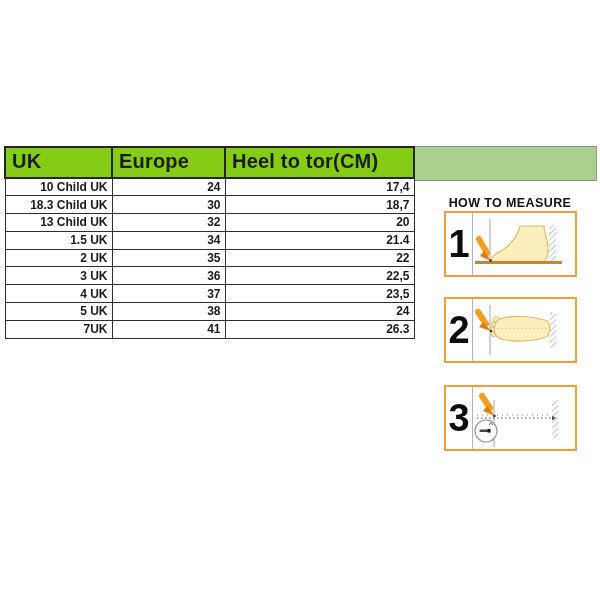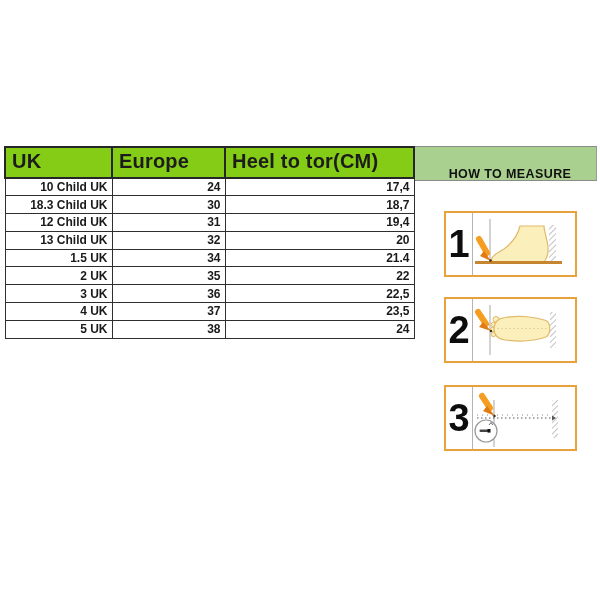--- a/index.html
+++ b/index.html
@@ -21,21 +21,21 @@
   }
   .size-table td.c-left  { text-align:right; padding-left:0; }
   .size-table td.c-right { text-align:right; }
 
   
   .green-strip { position:absolute; left:413px; top:146px; width:184px; height:35px;
                  background:#A9D08E; border-top:1px solid #8b8b8b;
                  border-bottom:1px solid #8b8b8b; border-right:1px solid #9a9a9a; }
 
   
-  .measure-title { position:absolute; left:437px; top:167px; width:146px;
+  .measure-title { position:absolute; left:437px; top:196px; width:146px;
                    text-align:center; font-size:12.5px; font-weight:700;
                    color:#111; letter-spacing:0.4px; }
 
   .mbox { position:absolute; left:444px; width:133px; height:66px;
           border:2px solid #E9A23B; background:#fff; }
   .mbox-1 { top:211px; } .mbox-2 { top:297px; } .mbox-3 { top:385px; }
 
   .mbox .num { position:absolute; left:0; top:0; width:27px; height:62px;
                border-right:1px solid #b3b3b3;
                display:flex; align-items:center; justify-content:center;
@@ -66,25 +66,20 @@
         <td class="c-left">10 Child UK</td>
         <td class="c-right">24</td>
         <td class="c-right">17,4</td>
       </tr>
       <tr>
         <td class="c-left">18.3 Child UK</td>
         <td class="c-right">30</td>
         <td class="c-right">18,7</td>
       </tr>
       <tr>
-        <td class="c-left">12 Child UK</td>
-        <td class="c-right">31</td>
-        <td class="c-right">19,4</td>
-      </tr>
-      <tr>
         <td class="c-left">13 Child UK</td>
         <td class="c-right">32</td>
         <td class="c-right">20</td>
       </tr>
       <tr>
         <td class="c-left">1.5 UK</td>
         <td class="c-right">34</td>
         <td class="c-right">21.4</td>
       </tr>
       <tr>
@@ -99,20 +94,25 @@
       </tr>
       <tr>
         <td class="c-left">4 UK</td>
         <td class="c-right">37</td>
         <td class="c-right">23,5</td>
       </tr>
       <tr>
         <td class="c-left">5 UK</td>
         <td class="c-right">38</td>
         <td class="c-right">24</td>
+      </tr>
+      <tr>
+        <td class="c-left">7UK</td>
+        <td class="c-right">41</td>
+        <td class="c-right">26.3</td>
       </tr>
     </tbody>
 </table>
 
 <div class="measure-title">HOW TO MEASURE</div>
 
 <div class="mbox mbox-1">
   <span class="num">1</span>
   <svg viewBox="0 0 101 62">
     <defs>

